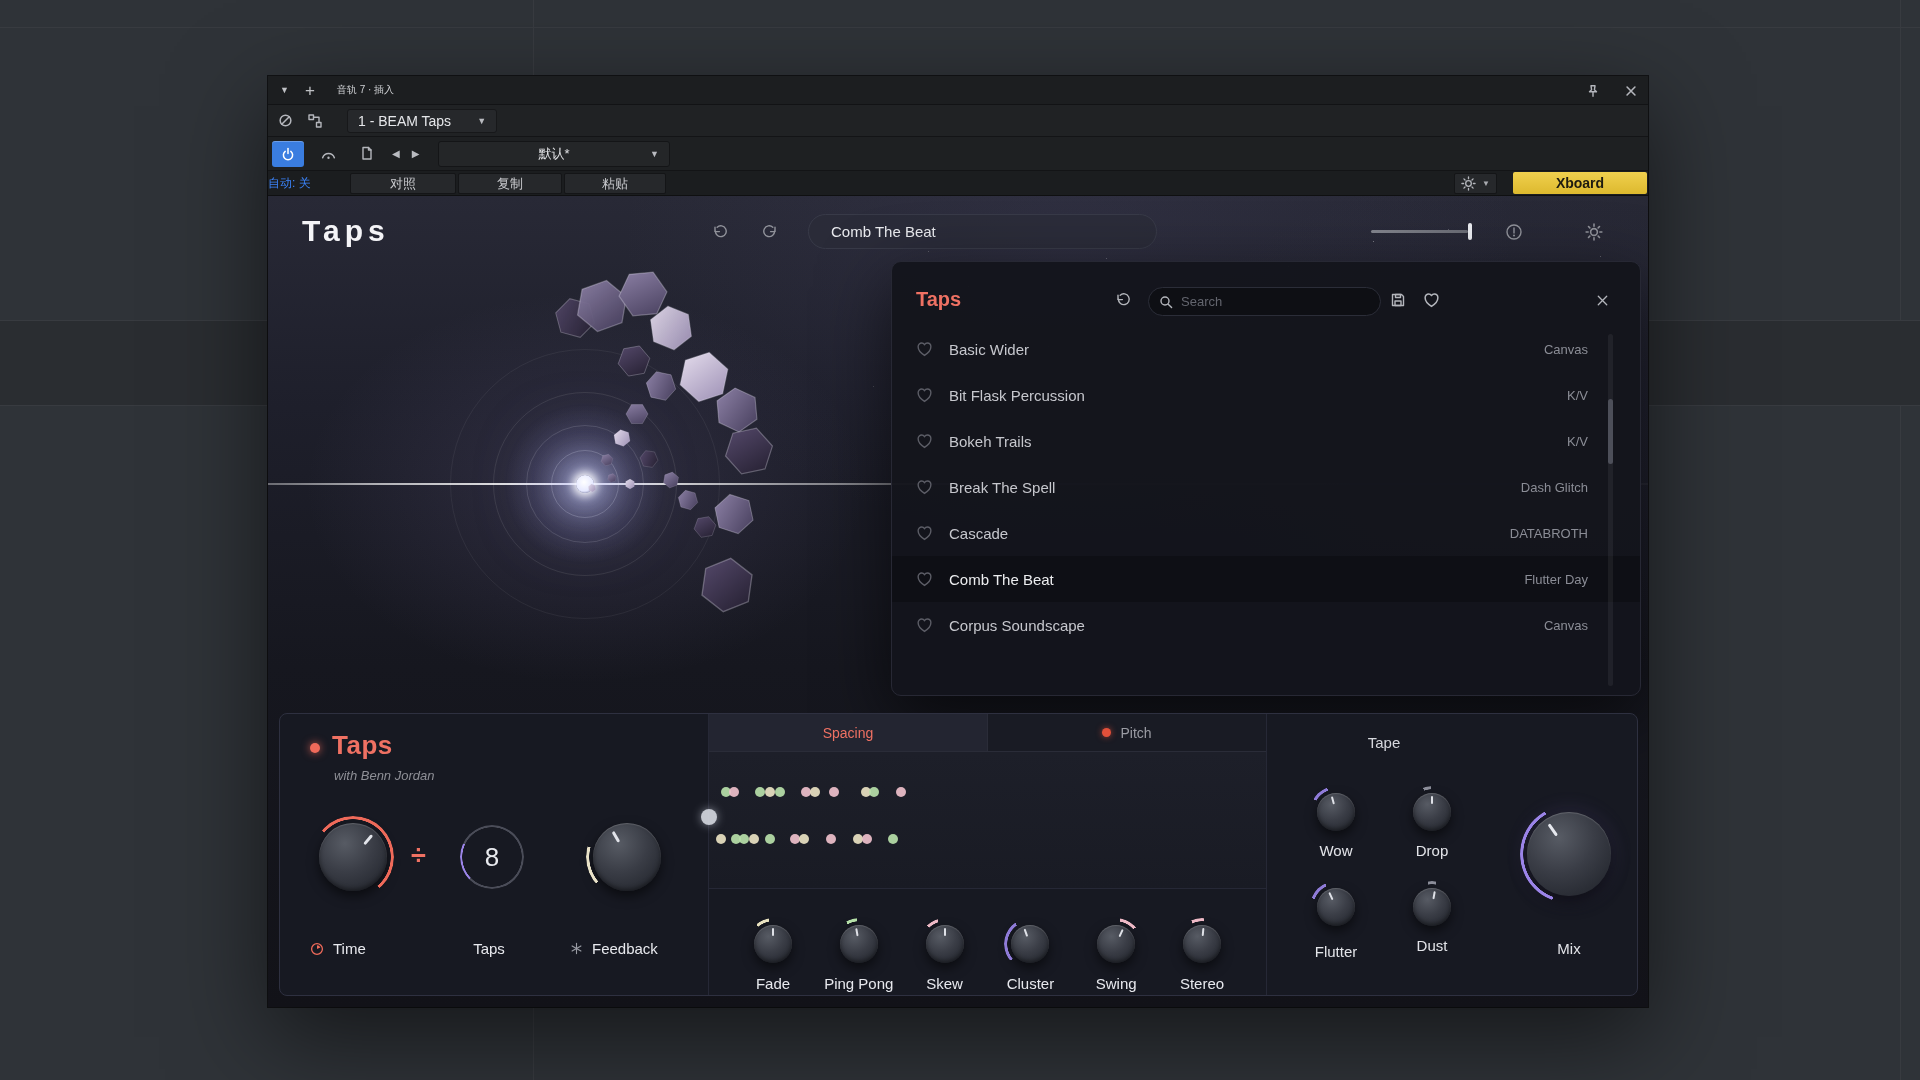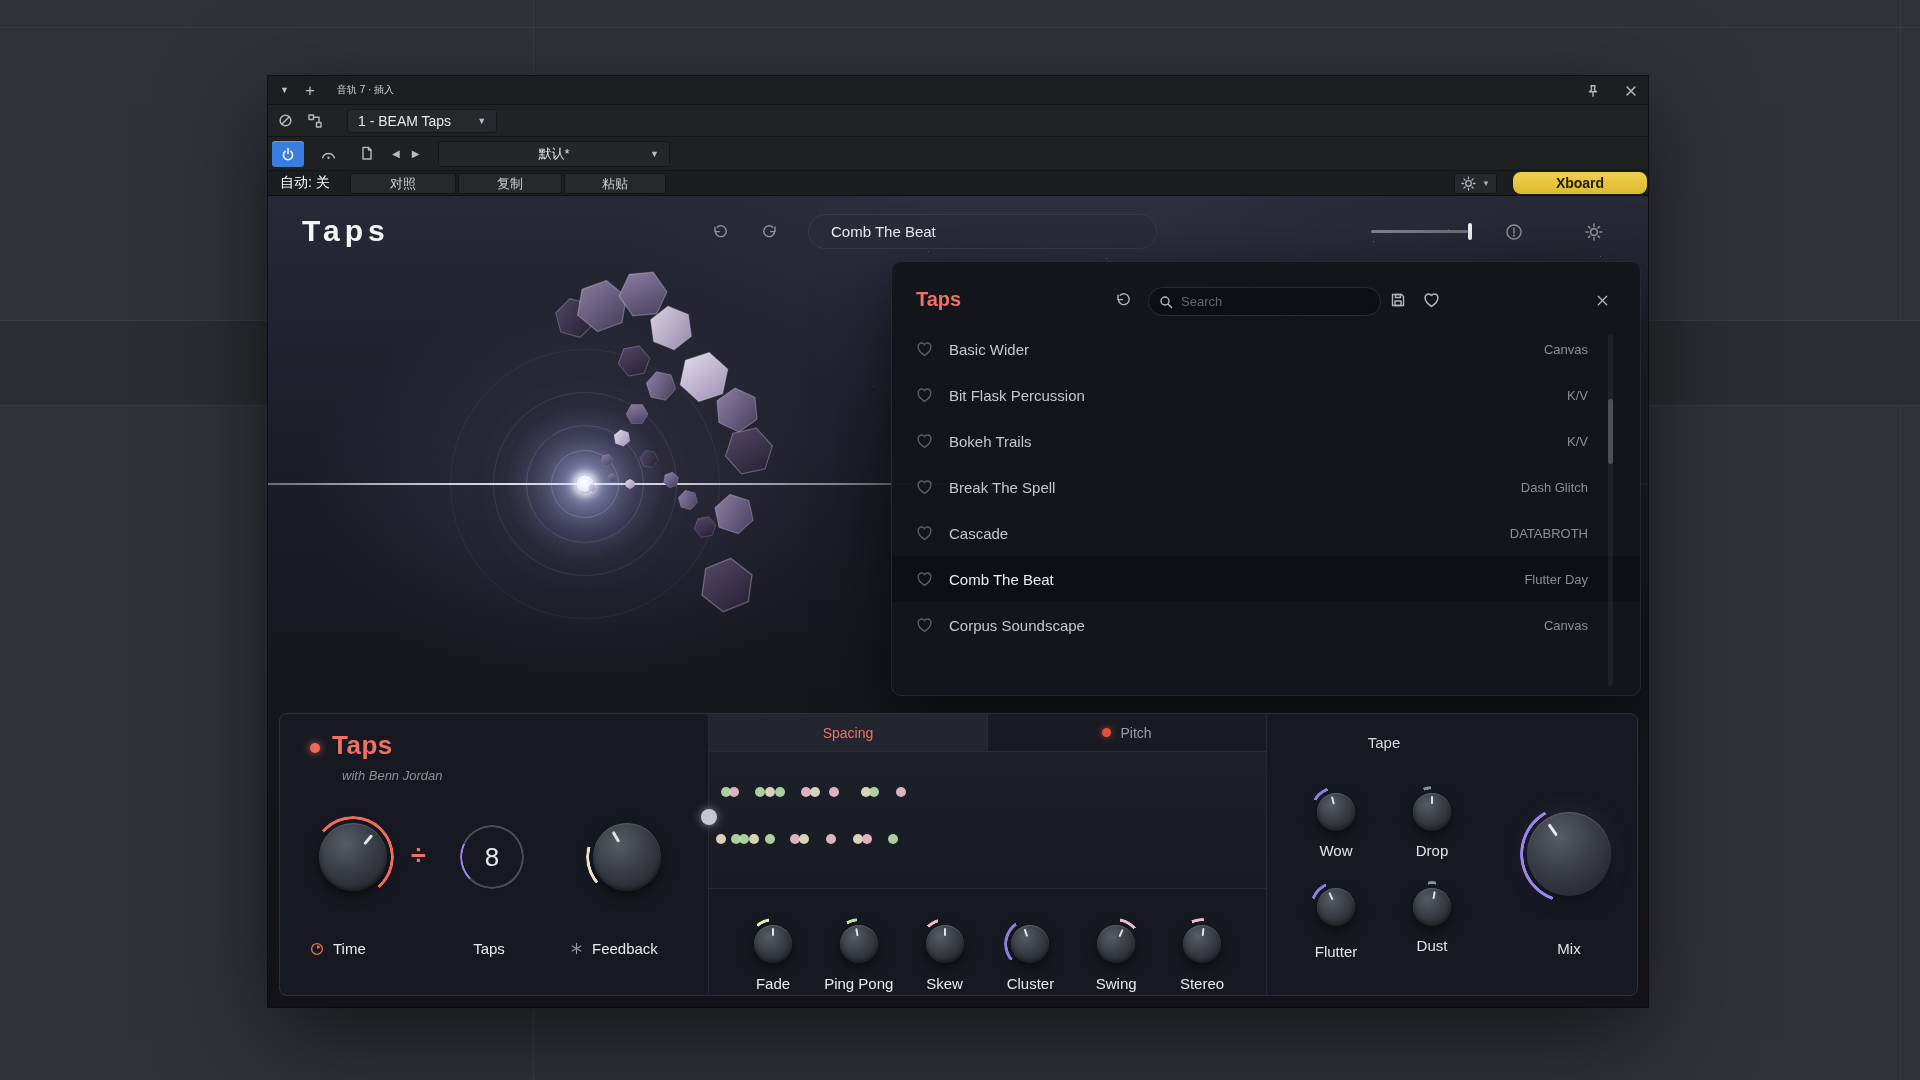--- a/index.html
+++ b/index.html
@@ -40,28 +40,28 @@
   .row3 { height:34px; background:#1e2022; display:flex; align-items:center; border-bottom:1px solid #131416; position:relative;}
   .pwr-btn { margin-left:4px; width:32px; height:26px; background:#3a7de0; border-radius:3px; display:flex; align-items:center; justify-content:center; box-shadow:inset 0 1px 0 rgba(255,255,255,.25);}
   .byp-btn { margin-left:10px; width:28px; height:26px; display:flex; align-items:center; justify-content:center;}
   .doc-btn { margin-left:18px; }
   .tri { font-size:10px; color:#b9bbc0; padding:0 6px; }
   .preset-field { position:absolute; left:170px; width:232px; height:26px; top:4px; background:#242628; border:1px solid #141517; border-radius:3px; display:flex; align-items:center; justify-content:center; gap:0;}
   .preset-field .lbl { font-size:13px; color:#e2e3e6; }
   .preset-field .car { position:absolute; right:10px; font-size:9px; color:#b9bbc0;}
 
   .row4 { height:25px; background:#1b1d1f; display:flex; align-items:center; position:relative; border-bottom:1px solid #0f1011;}
-  .auto-lbl { margin-left:12px; font-size:14px; color:#ffffff; }
+  .auto-lbl { font-size:12px; color:#3b82f6; }
   .r4-btn { position:absolute; top:2px; height:21px; background:#26282b; border:1px solid #141517; border-radius:2px; display:flex; align-items:center; justify-content:center; font-size:13px; color:#cbccd0;}
   .btn-compare { left:82px;  width:106px; }
   .btn-copy    { left:190px; width:104px; }
   .btn-paste   { left:296px; width:102px; }
   .gear-drop { position:absolute; left:1186px; top:2px; height:21px; display:flex; align-items:center; gap:6px; padding:0 6px; background:#26282b; border:1px solid #141517; border-radius:2px;}
   .gear-drop .car { font-size:8px; color:#a9abb0;}
-  .xboard { position:absolute; left:1245px; top:1px; width:134px; height:22px; background:linear-gradient(#f0d04e,#ddb92e); border-radius:8px; display:flex; align-items:center; justify-content:center; font-size:14px; font-weight:700; color:#1e1b10;}
+  .xboard { position:absolute; left:1245px; top:1px; width:134px; height:22px; background:linear-gradient(#f0d04e,#ddb92e); border-radius:2px; display:flex; align-items:center; justify-content:center; font-size:14px; font-weight:700; color:#1e1b10;}
 
   
   .plugin { position:relative; height:811px; overflow:hidden;
     background:
       radial-gradient(430px 300px at 23% 36%, rgba(125,112,165,.20), transparent 65%),
       radial-gradient(640px 420px at 58% 6%, rgba(95,90,135,.14), transparent 70%),
       radial-gradient(500px 380px at 88% 30%, rgba(80,75,120,.10), transparent 70%),
       linear-gradient(180deg,#282936 0%, #1e1f2b 26%, #16171f 58%, #121218 100%);
   }
   .stars { position:absolute; left:0; top:0; width:1px; height:1px; border-radius:50%;
@@ -119,21 +119,21 @@
   
   .bottom { position:absolute; left:11px; top:517px; width:1359px; height:283px; display:flex;
     background:#171922; border:1px solid #2e3040; border-radius:8px; overflow:hidden; }
   .sec { position:relative; height:100%; }
   .sec-taps { width:429px; border-right:1px solid #262836; }
   .sec-mid { width:558px; border-right:1px solid #262836; display:flex; flex-direction:column;}
   .sec-tape { flex:1; }
 
   .led { position:absolute; left:30px; top:29px; width:10px; height:10px; border-radius:50%; background:#ef6a5a; box-shadow:0 0 9px rgba(239,106,90,.85);}
   .taps-title { position:absolute; left:52px; top:16px; font-size:26px; font-weight:700; color:#ef7163; letter-spacing:.5px;}
-  .taps-sub { position:absolute; left:54px; top:54px; font-size:13px; font-style:italic; color:#8e8f96;margin-left:8px; }
+  .taps-sub { position:absolute; left:54px; top:54px; font-size:13px; font-style:italic; color:#8e8f96; }
 
   .knob { position:relative; border-radius:50%;
     background:radial-gradient(circle at 38% 30%, #575b64, #3a3d46 45%, #2a2d35 75%, #23252c);
     box-shadow:0 5px 12px rgba(0,0,0,.55), inset 0 1px 1px rgba(255,255,255,.18), inset 0 -2px 4px rgba(0,0,0,.4); }
   .knob .pwrap { position:absolute; inset:0; transform:rotate(var(--r,0deg)); }
   .knob-lg { width:68px; height:68px; }
   .knob-lg .pwrap::after { content:''; position:absolute; left:calc(50% - 1.5px); top:5px; width:3px; height:12px; background:#e2e4ea; border-radius:2px; }
   .knob-sm { width:38px; height:38px; }
   .knob-sm .pwrap::after { content:''; position:absolute; left:calc(50% - 1px); top:3px; width:2px; height:8px; background:#dfe1e7; border-radius:1px; }
   .knob-mix { width:84px; height:84px; box-shadow:0 6px 16px rgba(0,0,0,.6), inset 0 1px 1px rgba(255,255,255,.18), 0 0 22px rgba(150,120,230,.18);}

